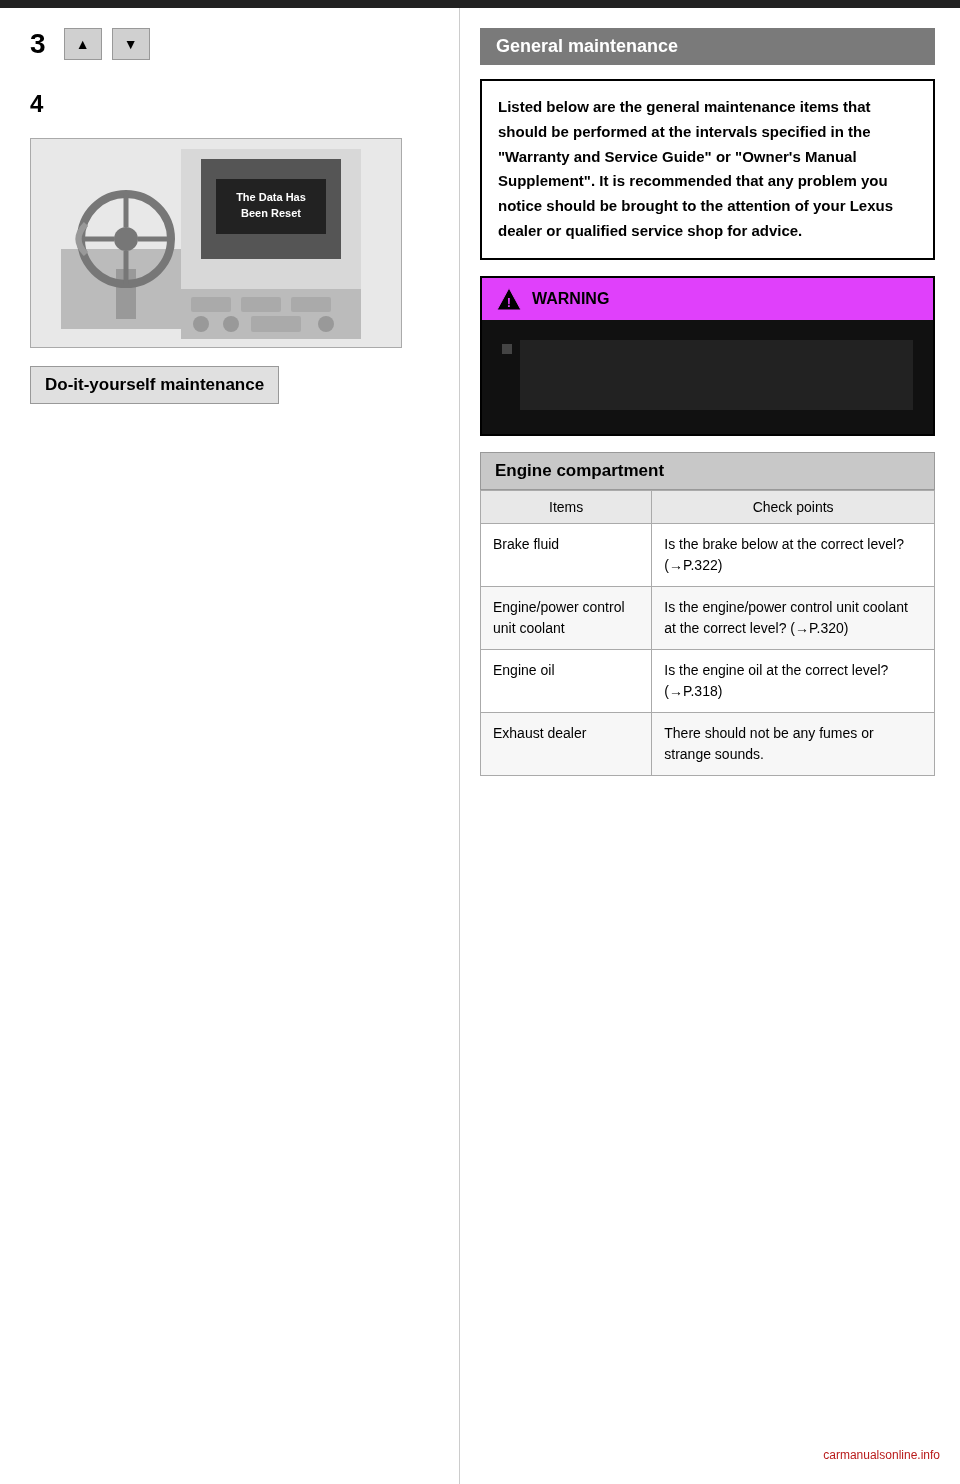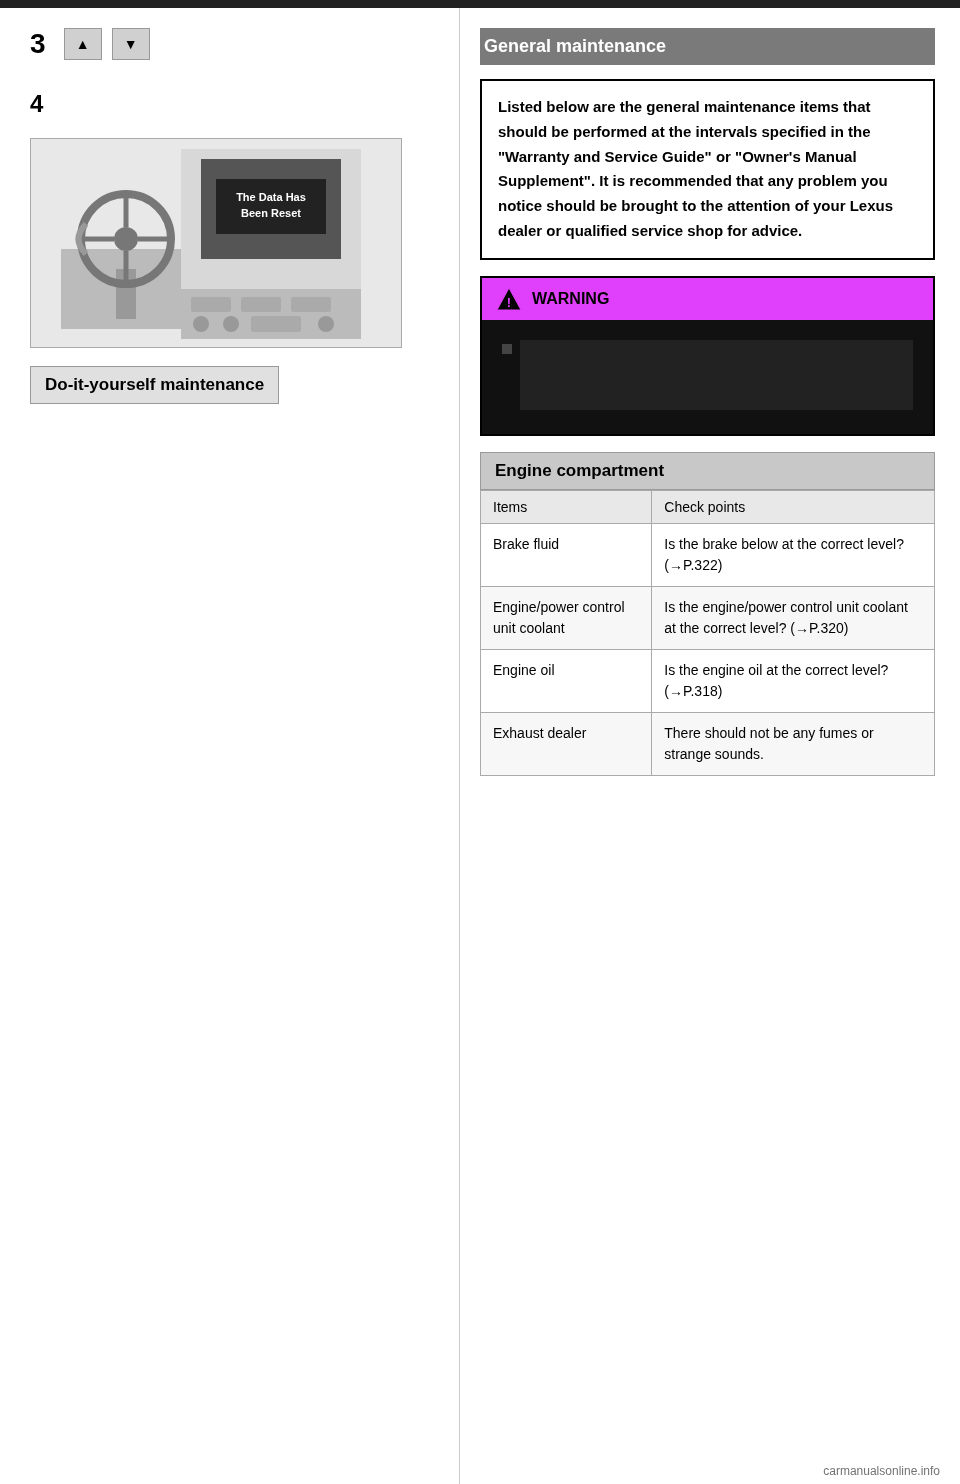--- a/index.html
+++ b/index.html
@@ -99,21 +99,21 @@
     
     .right-col {
       width: 500px;
       min-height: 1476px;
       padding: 20px 25px 20px 20px;
     }
 
     .section-header-gray {
       background: #7a7a7a;
       color: #fff;
-      padding: 8px 4px;
+      padding: 8px 16px;
       font-size: 18px;
       font-weight: bold;
       margin-bottom: 14px;
     }
 
     .info-box {
       border: 2px solid #000;
       padding: 14px 16px;
       margin-bottom: 16px;
       font-size: 15px;
@@ -169,44 +169,44 @@
       border-collapse: collapse;
       border: 1px solid #aaa;
     }
 
     .maintenance-table th {
       background: #e8e8e8;
       border: 1px solid #aaa;
       padding: 8px 12px;
       font-size: 14px;
       font-weight: normal;
-      text-align: left;
+      text-align: center;
     }
 
     .maintenance-table td {
       border: 1px solid #aaa;
       padding: 10px 12px;
       font-size: 14px;
       vertical-align: top;
       line-height: 1.5;
     }
 
     .maintenance-table tr:nth-child(odd) td {
       background: #fff;
     }
     .maintenance-table tr:nth-child(even) td {
       background: #f7f7f7;
     }
 
     .watermark {
       position: absolute;
-      bottom: 6px;
+      bottom: 22px;
       right: 20px;
       font-size: 12px;
-      color: #737373;
+      color: #b91c1c;
       text-align: right;
     }
   </style>
 </head>
 <body>
 
 <div class="top-bar"></div>
 
 <div class="page-container">
 

